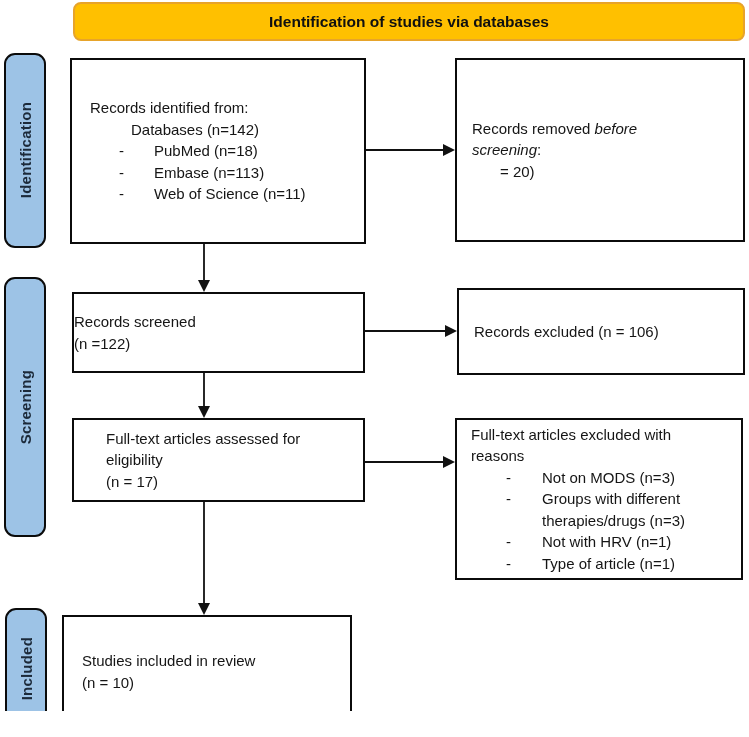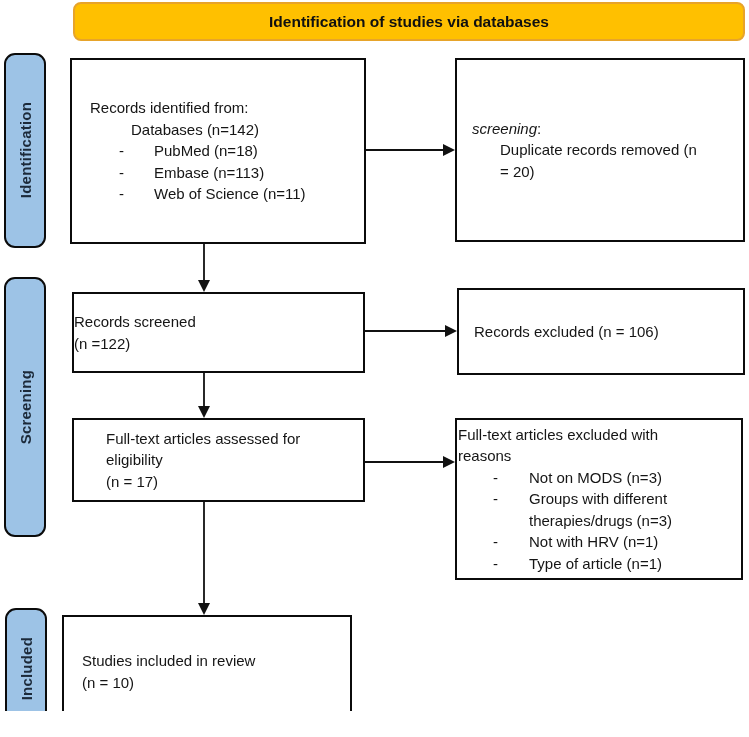--- a/index.html
+++ b/index.html
@@ -60,21 +60,21 @@
     box-sizing: border-box;
     display: flex; flex-direction: column; justify-content: center;
     font-size: 15px;
     line-height: 21.5px;
   }
   #box-identified        { left: 70px;  top: 58px;  width: 296px; height: 186px; padding-left: 18px; padding-right: 20px; }
   #box-removed           { left: 455px; top: 58px;  width: 290px; height: 184px; padding-left: 15px; padding-right: 6px; }
   #box-screened          { left: 72px;  top: 292px; width: 293px; height: 81px;  }
   #box-excluded          { left: 457px; top: 288px; width: 288px; height: 87px;  padding-left: 15px; }
   #box-assessed          { left: 72px;  top: 418px; width: 293px; height: 84px;  padding-left: 32px; }
-  #box-assessed-excluded { left: 455px; top: 418px; width: 288px; height: 162px; padding-left: 1px; padding-right: 4px; }
+  #box-assessed-excluded { left: 455px; top: 418px; width: 288px; height: 162px; padding-left: 14px; padding-right: 4px; }
   #box-included          { left: 62px;  top: 615px; width: 290px; height: 113px; padding-left: 18px; }
 
   .indent1 { margin-left: 41px; }
   .indent2 { margin-left: 28px; }
 
   .li  { display: flex; margin-left: 29px; }
   .li  .dash { flex: 0 0 35px; }
   .li2 { display: flex; margin-left: 35px; }
   .li2 .dash { flex: 0 0 36px; }
   .li-text { flex: 1 1 auto; }
@@ -122,24 +122,26 @@
       <span class="li-text">Embase (n=113)</span>
     </div>
     <div class="li">
       <span class="dash">-</span>
       <span class="li-text">Web of Science (n=11)</span>
     </div>
   </div>
 
   <div class="box" id="box-removed">
     <div>
+      <span>Records removed </span><span class="it">before</span>
+    </div>
+    <div>
       <span class="it">screening</span><span>:</span>
     </div>
     <div class="indent2">
-      <div>Duplicate records removed (n</div>
       <div>= 20)</div>
     </div>
   </div>
 
   <div class="box" id="box-screened">
     <div>Records screened</div>
     <div>(n =122)</div>
   </div>
 
   <div class="box" id="box-excluded">

